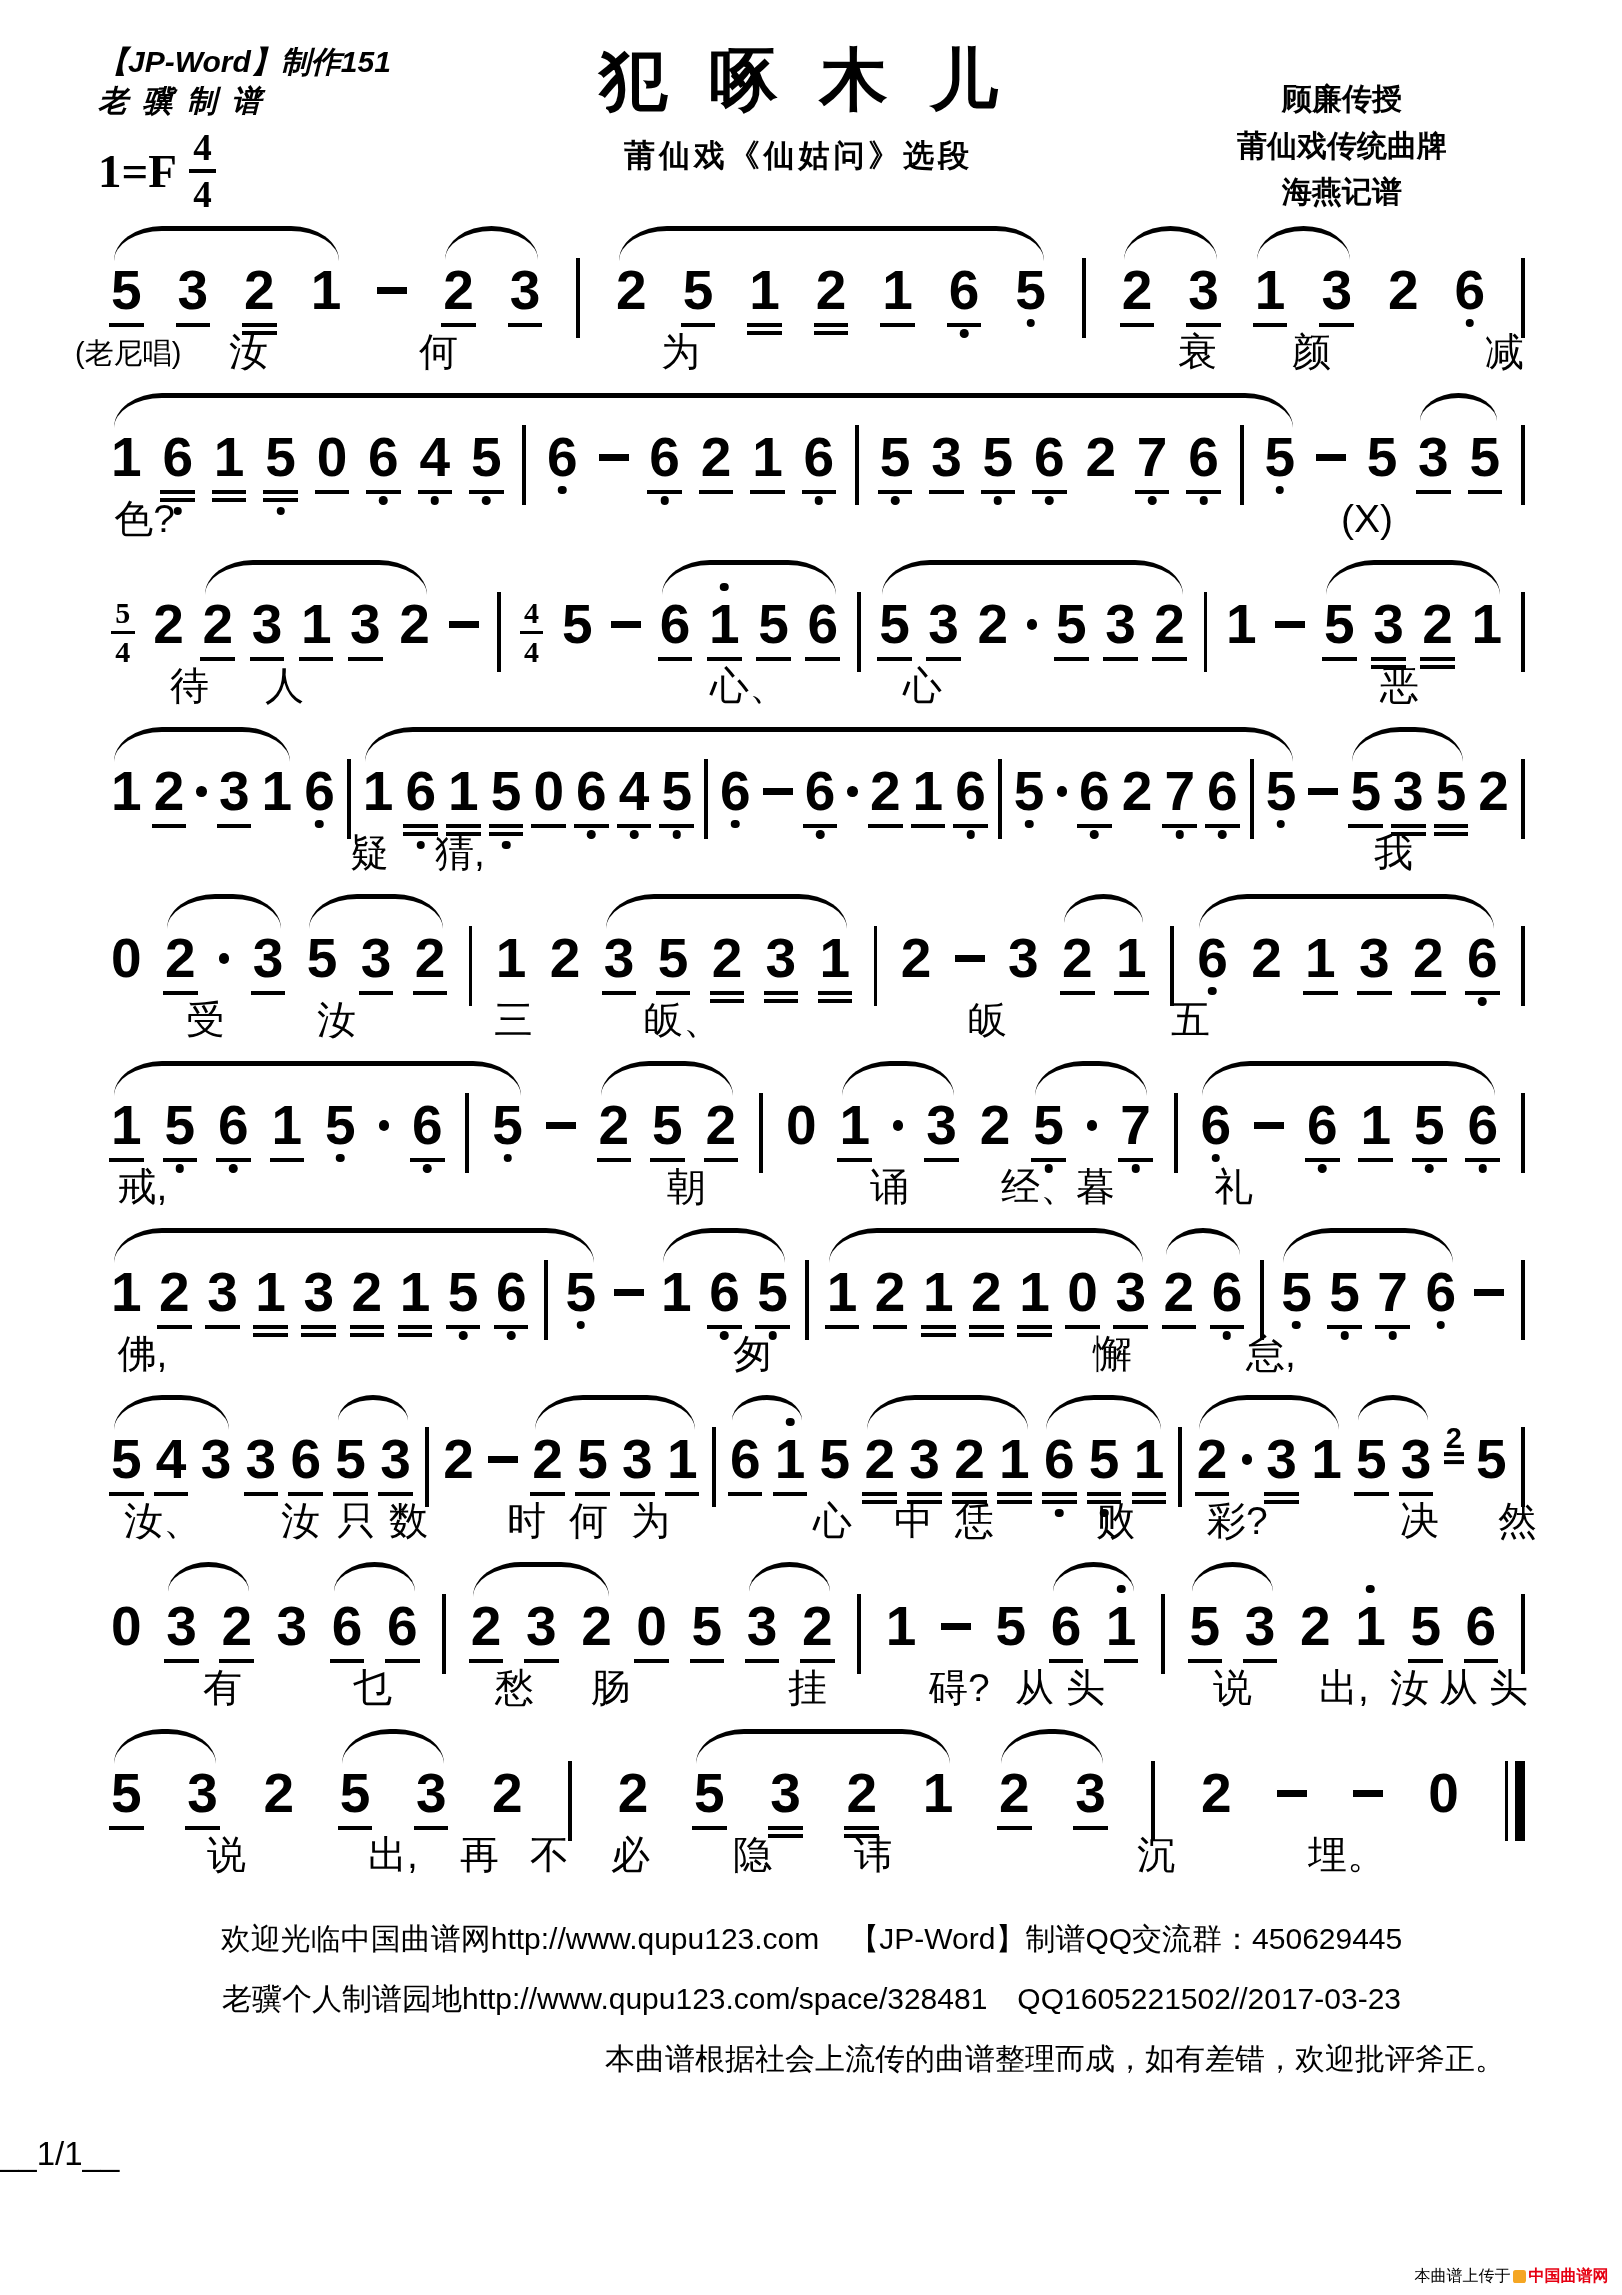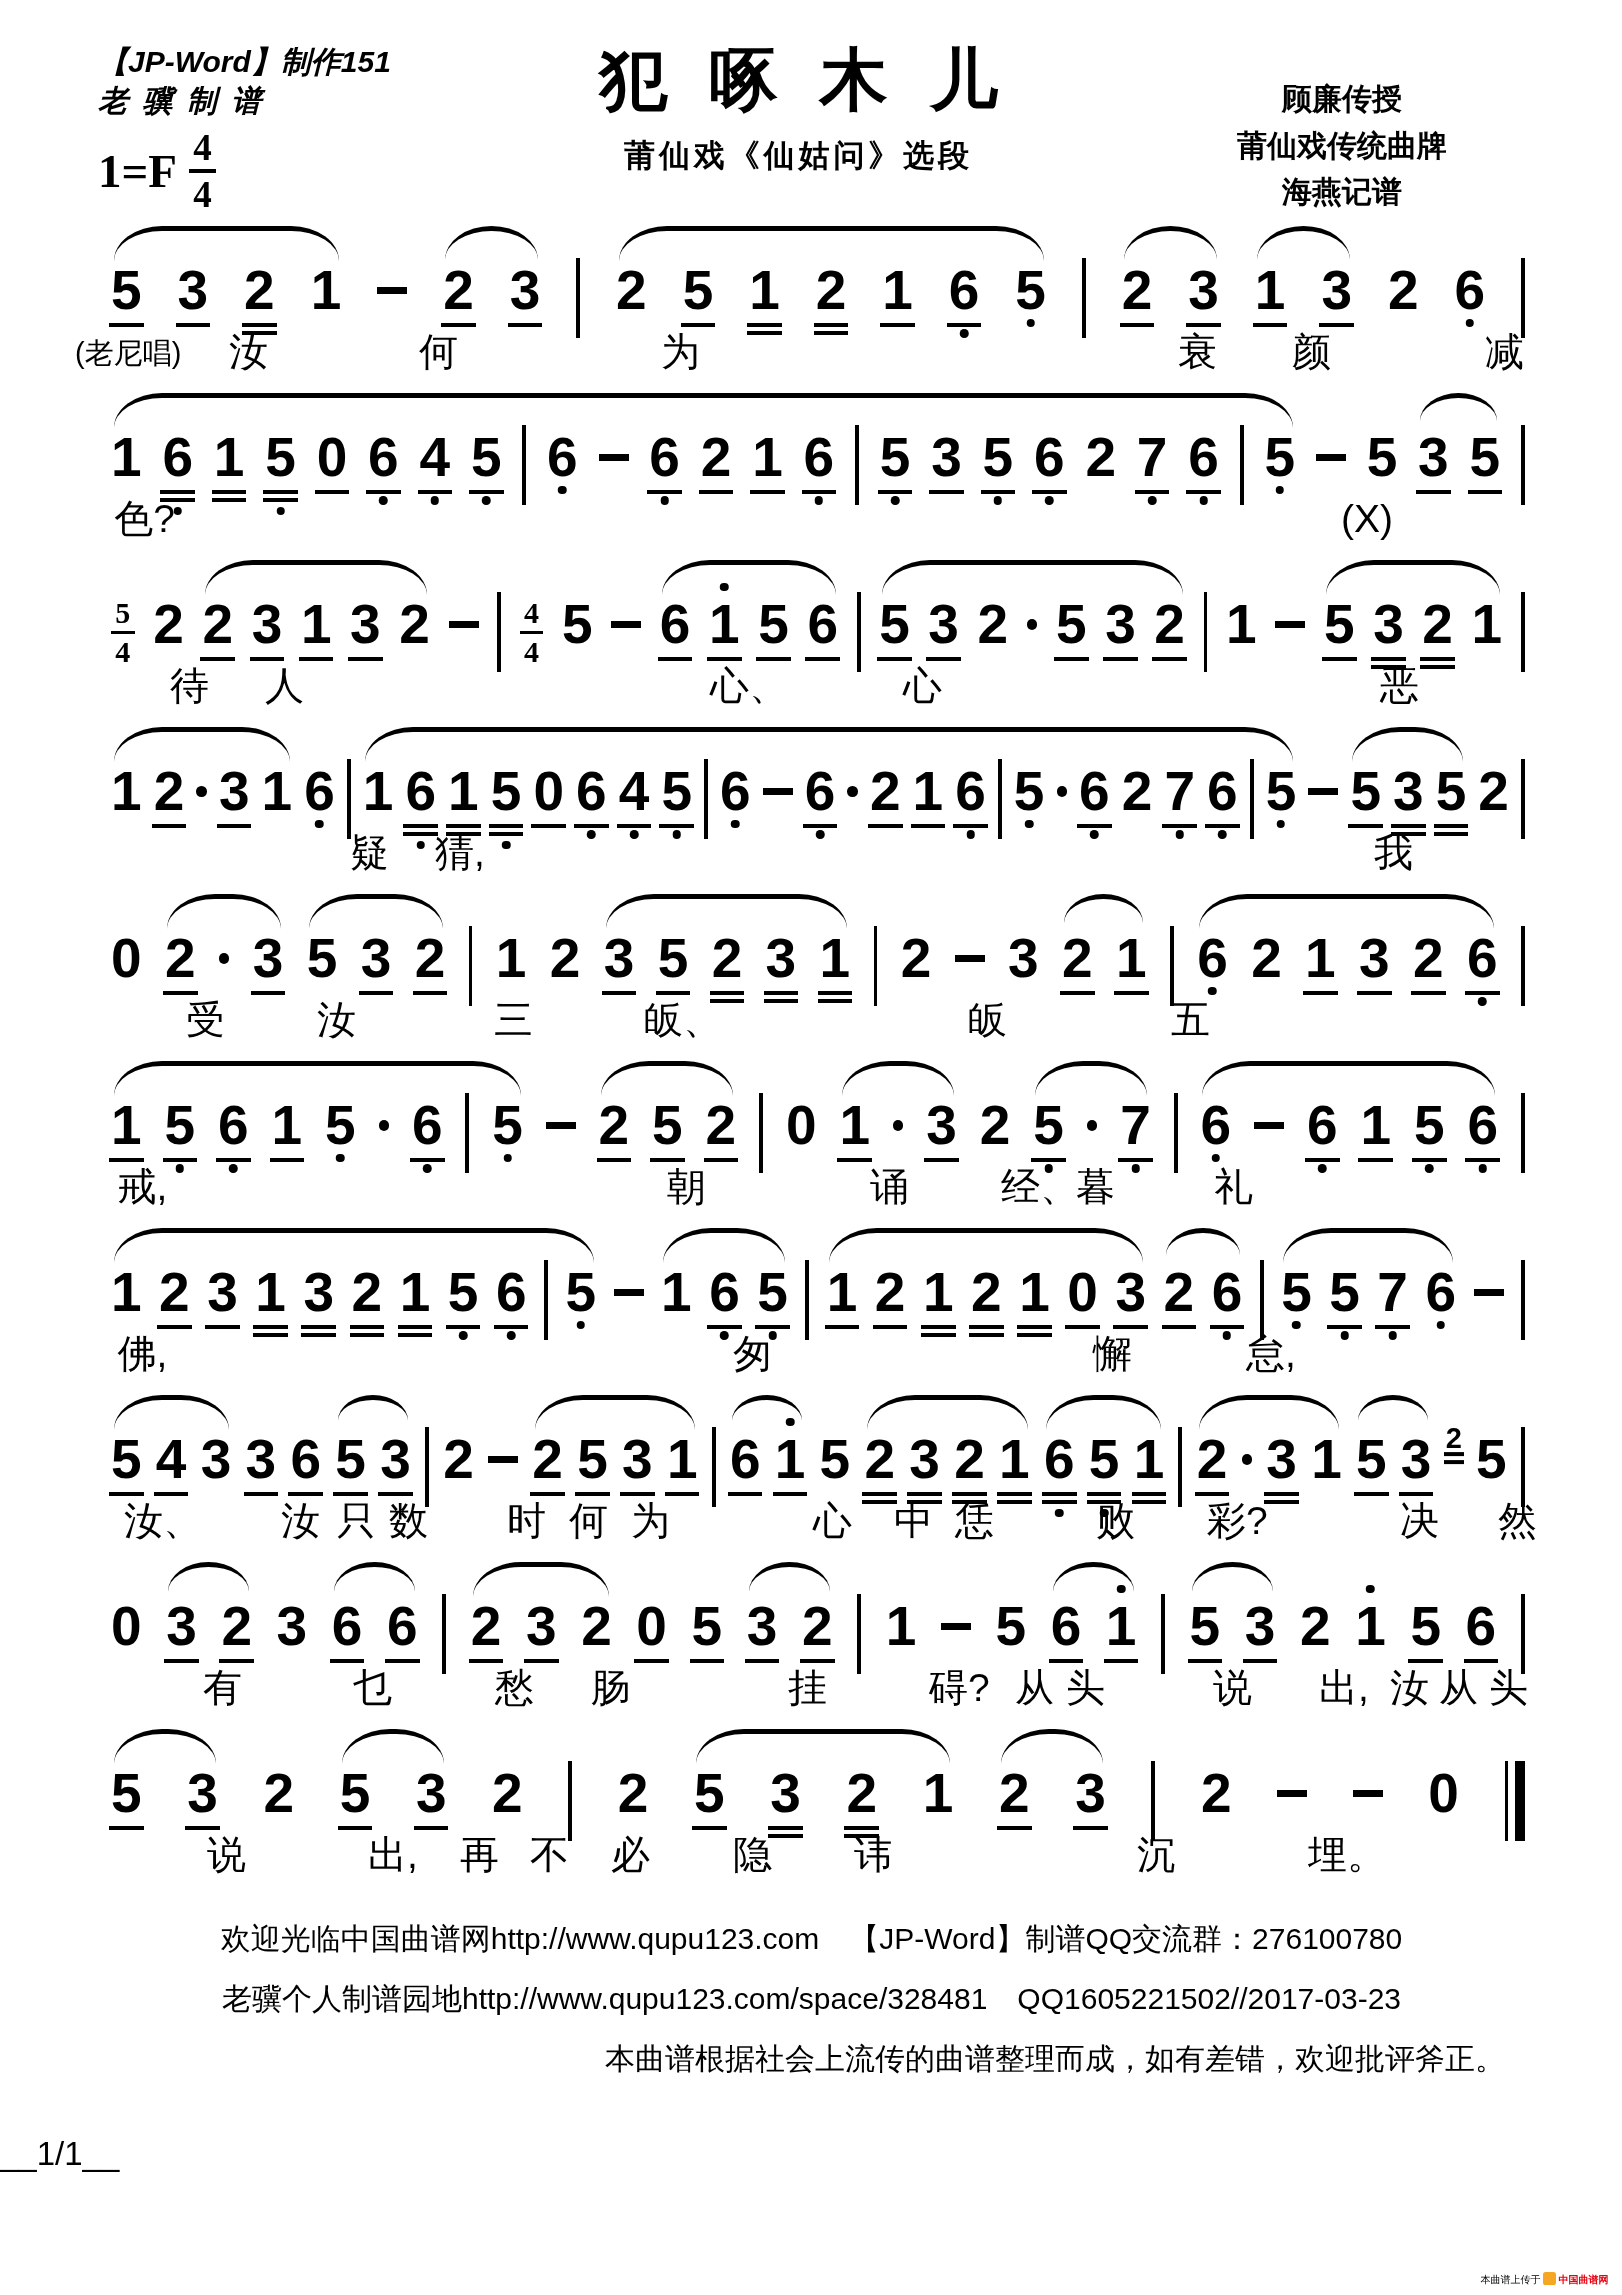--- a/index.html
+++ b/index.html
@@ -45,21 +45,21 @@
   .slur{position:absolute;height:30px;border-top:5.2px solid #000;
         border-radius:85px 85px 0 0/62px 62px 0 0;top:3.9px;}
   .lyrics-row{position:relative;height:56px;}
   .lyric{position:absolute;top:0;font-size:39px;line-height:1.15;white-space:nowrap;
          font-family:"Liberation Sans",sans-serif;}
   .lyric.small{font-size:29px;top:6.5px;}
   
   .footer{margin-top:17px;text-align:center;font-size:30px;line-height:2.0;}
   .footer .f3{text-align:right;padding-right:118px;}
   .pagenum{font-size:33px;margin-top:46px;font-family:"Liberation Sans",sans-serif;}
-  .watermark{position:absolute;right:14.4px;bottom:7.9px;font-size:10px;margin-top:32px;}
+  .watermark{position:absolute;right:14.4px;bottom:7.9px;font-size:16px;margin-top:32px;}
   .wm-site{font-weight:700;}
   .wm-icon{display:inline-block;width:13px;height:13px;border-radius:2.6px;vertical-align:-2px;margin:0 2.6px;}
 </style>
 </head>
 <body>
 
 <div class="page">
 
   <div class="header">
     <div class="hdr-left">
@@ -1289,21 +1289,21 @@
           <span class="lyric" style="left: 500px;">必</span>
           <span class="lyric" style="left: 622px;">隐</span>
           <span class="lyric" style="left: 743px;">讳</span>
           <span class="lyric" style="left: 1026px;">沉</span>
           <span class="lyric" style="left: 1197px;">埋。</span>
         </div>
       </div>
     </div>
 
   <div class="footer">
-    <div class="f1">欢迎光临中国曲谱网http://www.qupu123.com　【JP-Word】制谱QQ交流群：276100780</div>
+    <div class="f1">欢迎光临中国曲谱网http://www.qupu123.com　【JP-Word】制谱QQ交流群：450629445</div>
     <div class="f2">老骥个人制谱园地http://www.qupu123.com/space/328481　QQ1605221502//2017-03-23</div>
     <div class="f3">本曲谱根据社会上流传的曲谱整理而成，如有差错，欢迎批评斧正。</div>
   </div>
 
   <div class="pagenum">__1/1__</div>
 
   <div class="watermark">
     <span>本曲谱上传于</span><span class="wm-icon" style="background: rgb(245, 166, 35);"></span><span class="wm-site" style="color: rgb(230, 0, 18);">中国曲谱网</span>
   </div>
 

